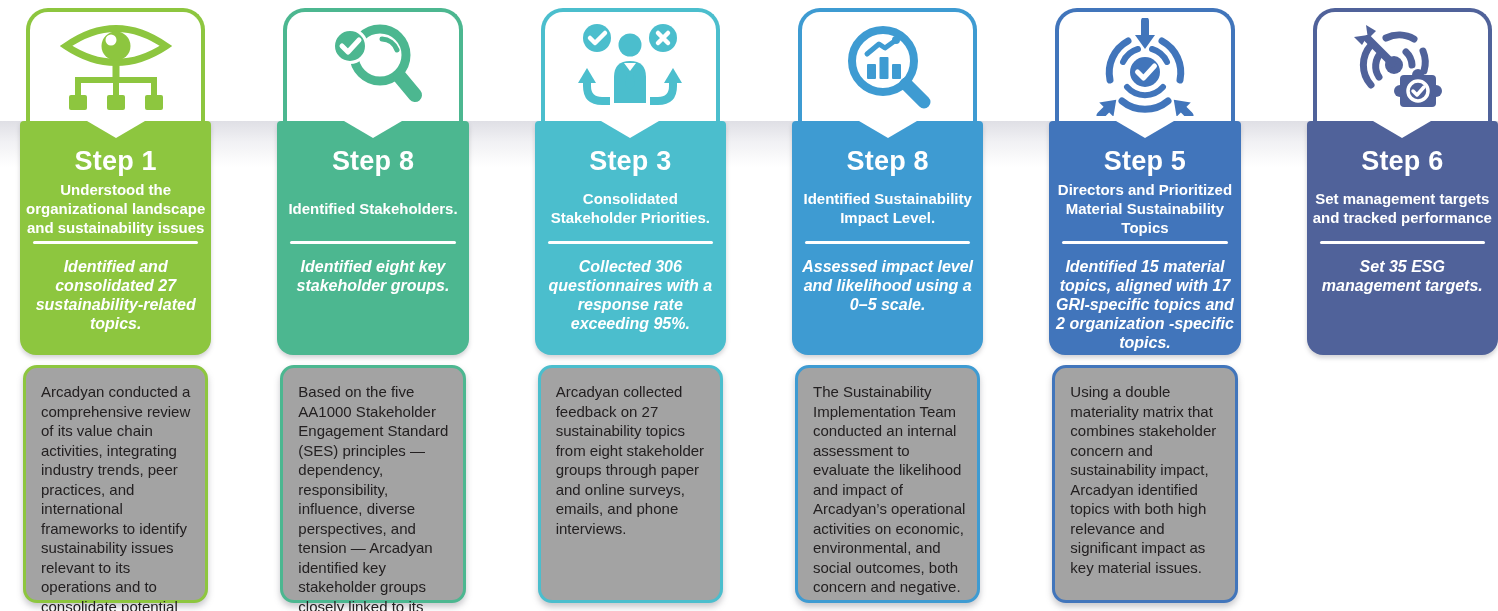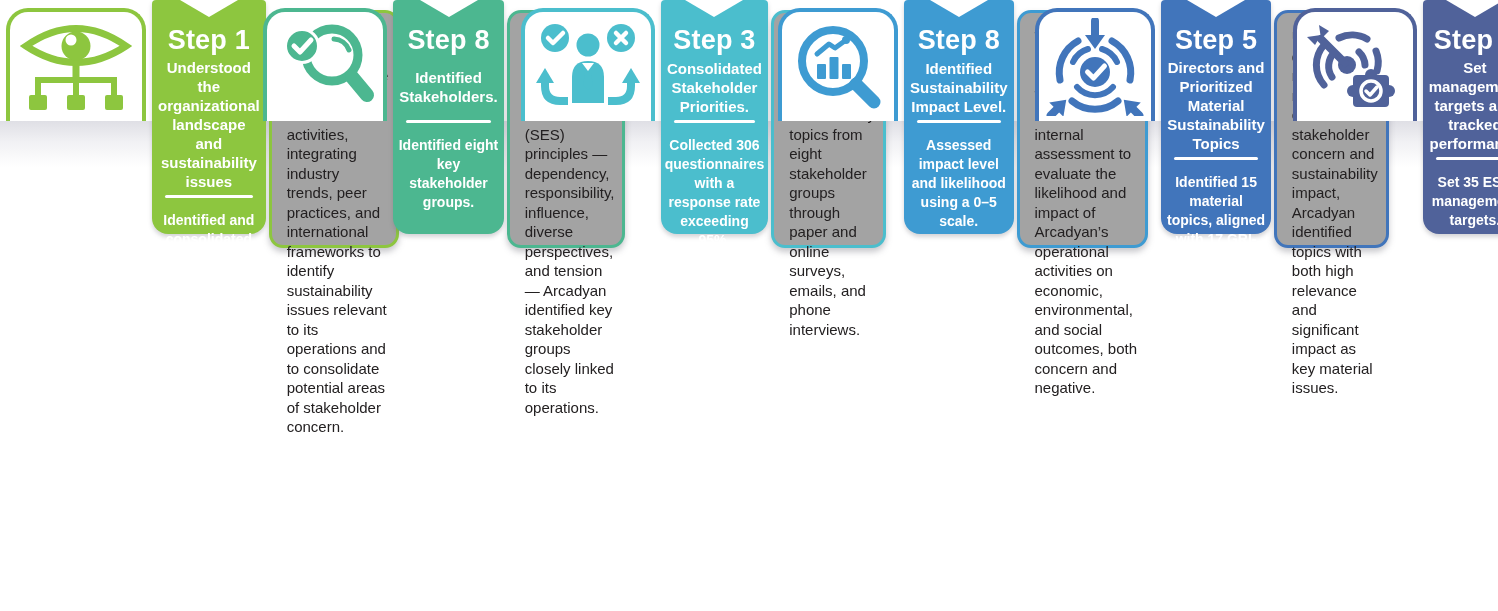--- a/index.html
+++ b/index.html
@@ -2,36 +2,36 @@
 <html><head>
 <meta charset="utf-8">
 <style>
   * { box-sizing: border-box; }
   html,body { margin:0; padding:0; background:#fff; }
   body { width:1498px; height:611px; overflow:hidden; font-family:"Liberation Sans", sans-serif; }
   .canvas { position:relative; width:1498px; height:611px; background:#fff; }
   .band { position:absolute; left:0; right:0; top:121px; height:46px;
           background:linear-gradient(180deg,#dfdfe5 0%, #f1f1f4 45%, #ffffff 100%); z-index:0; }
   .cards { position:relative; z-index:1; display:flex; gap:46px; width:100%; height:100%; }
-  .card { flex:1 1 0; display:flex; flex-direction:row; min-width:0; }
+  .card { flex:1 1 0; display:flex; flex-direction:column; min-width:0;padding-left:20px; }
   .icon-box { height:113px; margin:8px 6px 0; background:#fff;
               border:4px solid var(--accent); border-bottom:none; border-radius:22px 22px 0 0;
               display:flex; align-items:center; justify-content:center;
               color:var(--accent); position:relative; z-index:2; }
   .header { position:relative; z-index:1; height:234px; background:var(--accent);
             border-radius:4px 4px 16px 16px; color:#fff; text-align:center;
             box-shadow:0 3px 4px rgba(100,100,112,.28); }
   .pointer { position:absolute; top:0; left:50%; transform:translateX(-50%);
              width:0; height:0; border-left:29px solid transparent;
              border-right:29px solid transparent; border-top:17px solid #fff; }
   .title { padding-top:24px; font-size:27px; font-weight:bold; line-height:32px; letter-spacing:.2px; }
   .sub { min-height:60px; display:flex; align-items:center; justify-content:center;
          font-size:15px; font-weight:bold; line-height:19px; padding:2px 6px 0; }
   .divider { height:3px; background:#fff; margin:4px 13px 0; border-radius:2px; }
-  .highlight { padding:13px 4px 0; font-size:14px; font-weight:bold; line-height:19px; }
+  .highlight { padding:13px 4px 0; font-size:16px; font-weight:bold; line-height:19px;font-style:italic; }
   .bodybox { margin:10px 3px 0; height:238px; background:#a3a3a3;
              border:3px solid var(--accent); border-radius:14px;
              padding:14px 8px 0 15px; box-shadow:0 4px 6px rgba(110,110,122,.38); }
   .desc { margin:0; font-size:15px; line-height:19.5px; color:#232021; }
   svg { display:block; }
 </style>
 </head>
 <body>
 
 <div class="canvas">

